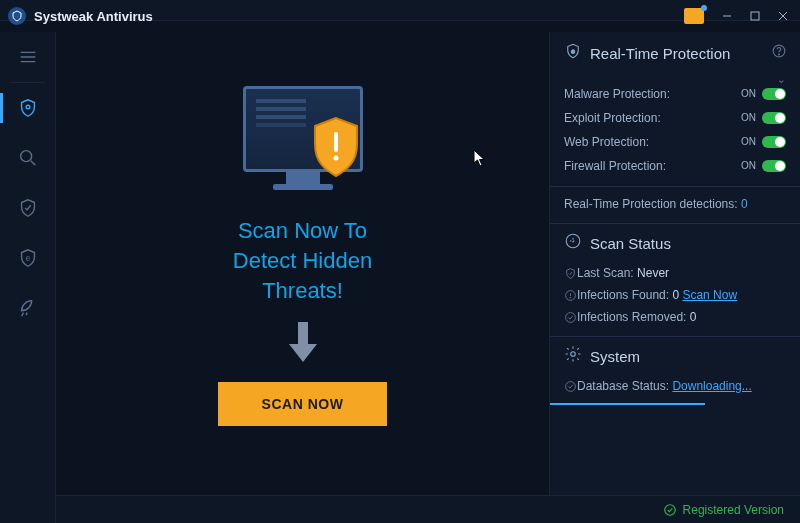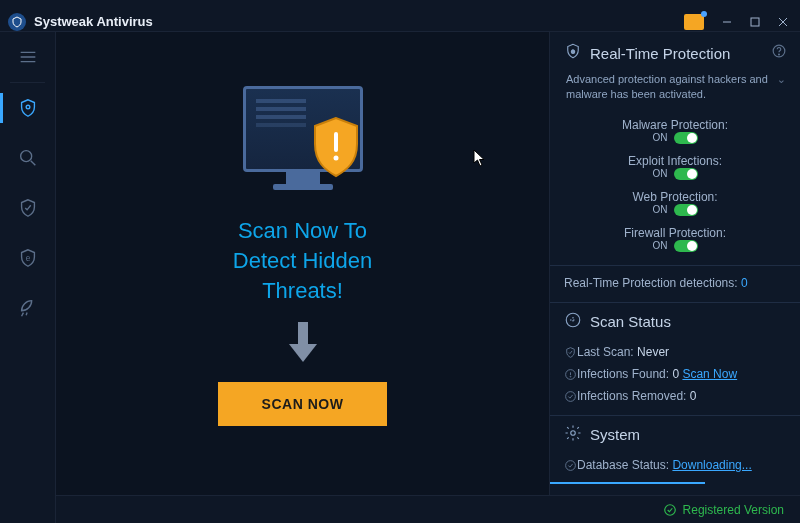--- a/index.html
+++ b/index.html
@@ -1,19 +1,19 @@
 <!DOCTYPE html>
 <html><head>
 <meta charset="utf-8">
 <style>
 * { margin: 0; padding: 0; box-sizing: border-box; font-family: "Segoe UI", Arial, sans-serif; }
 body { width: 800px; height: 523px; background: #0b1320; overflow: hidden; position: relative; }
 
 
-.titlebar { height: 32px; background: #0e1726; display: flex; align-items: center; padding: 12px 4px 0 8px; border-bottom: 1px solid #1a2436; }
+.titlebar { height: 21px; background: #0e1726; display: flex; align-items: center; padding: 12px 4px 0 8px; border-bottom: 1px solid #1a2436; }
 .logo-badge { width: 18px; height: 18px; border-radius: 50%; background: #1e4e8c; display: flex; align-items: center; justify-content: center; margin-right: 8px; }
 .logo-badge svg { width: 12px; height: 12px; }
 .title-text { color: #e8eef7; font-size: 13px; font-weight: 600; flex: 1; }
 .titlebar-right { display: flex; align-items: center; gap: 2px; }
 .shop-icon { width: 20px; height: 16px; position: relative; margin-right: 8px; }
 .shop-icon::before { content: ""; position: absolute; inset: 0; background: #f5a623; border-radius: 2px; }
 .shop-icon::after { content: ""; position: absolute; top: -3px; right: -3px; width: 6px; height: 6px; background: #4aa3ff; border-radius: 50%; }
 .win-btn { width: 26px; height: 24px; display: flex; align-items: center; justify-content: center; color: #9fb2cc; cursor: pointer; }
 .win-btn svg { width: 10px; height: 10px; }
 
@@ -48,21 +48,21 @@
 .panel-header { display: flex; align-items: center; gap: 8px; margin-bottom: 8px; }
 .panel-header .ph-icon { color: #8aa4c6; }
 .panel-header .ph-icon svg { width: 18px; height: 18px; }
 .panel-title { color: #c5d4e8; font-size: 15px; flex: 1; }
 .help-icon { color: #5c6f8a; }
 .help-icon svg { width: 14px; height: 14px; }
 
 .advanced-text { color: #8fa5c2; font-size: 11px; line-height: 1.4; padding: 0 2px 10px; position: relative; }
 .advanced-text .chev { position: absolute; right: 0; top: 0; color: #5c6f8a; font-size: 11px; }
 
-.toggle-row { display: flex; align-items: center; justify-content: space-between; padding: 5px 0; font-size: 12px; flex-direction: column; }
+.toggle-row { display: flex; align-items: center; justify-content: space-between; padding: 5px 0; font-size: 12px; }
 .toggle-label { color: #9fb2cc; }
 .toggle-wrap { display: flex; gap: 6px; }
 .toggle-state { color: #9fb2cc; font-size: 10px; }
 .toggle { width: 24px; height: 12px; background: #2eb84e; border-radius: 6px; position: relative; }
 .toggle::after { content: ""; position: absolute; right: 1px; top: 1px; width: 10px; height: 10px; background: #fff; border-radius: 50%; }
 
 .divider { height: 1px; background: #1f2d44; margin: 8px -14px; }
 
 .det-row { color: #9fb2cc; font-size: 12px; padding: 2px 0 4px; }
 .det-row .num { color: #3aa8ff; }
@@ -191,33 +191,32 @@
       <span class="panel-title">Real-Time Protection</span>
       <span class="help-icon">
         <svg viewBox="0 0 24 24" fill="none" stroke="currentColor" stroke-width="2">
             <circle cx="12" cy="12" r="10"></circle>
             <path d="M9 9a3 3 0 1 1 4.5 2.6c-.8.5-1.5 1-1.5 2.4"></path>
             <circle cx="12" cy="18" r=".8" fill="currentColor"></circle>
           </svg>
       </span>
     </div>
     <div class="advanced-text">
-      <span>Advanced protection against hackers and malware has been activated.</span>
       <span class="chev">⌄</span>
     </div>
 
     <div class="toggle-row">
       <span class="toggle-label">Malware Protection:</span>
       <span class="toggle-wrap">
         <span class="toggle-state">ON</span>
         <span class="toggle"></span>
       </span>
     </div>
     <div class="toggle-row">
-      <span class="toggle-label">Exploit Infections:</span>
+      <span class="toggle-label">Exploit Protection:</span>
       <span class="toggle-wrap">
         <span class="toggle-state">ON</span>
         <span class="toggle"></span>
       </span>
     </div>
     <div class="toggle-row">
       <span class="toggle-label">Web Protection:</span>
       <span class="toggle-wrap">
         <span class="toggle-state">ON</span>
         <span class="toggle"></span>

